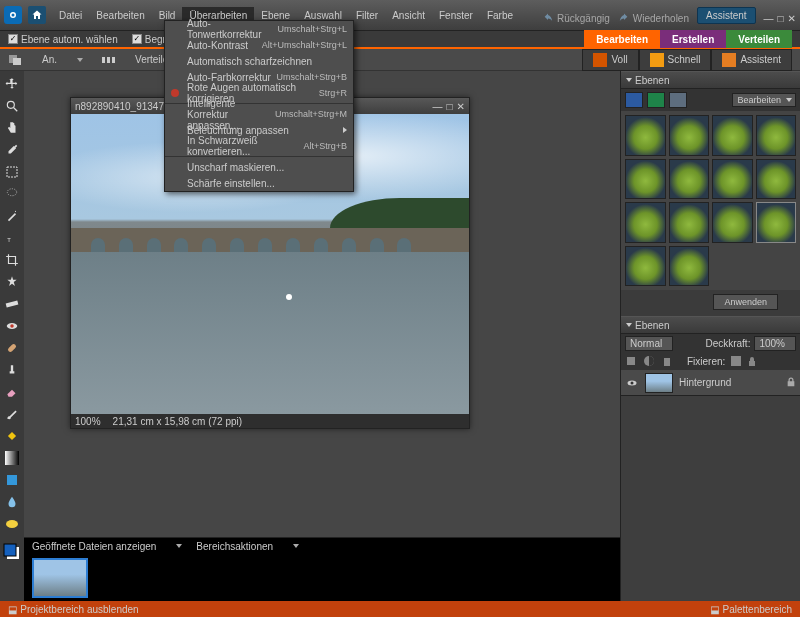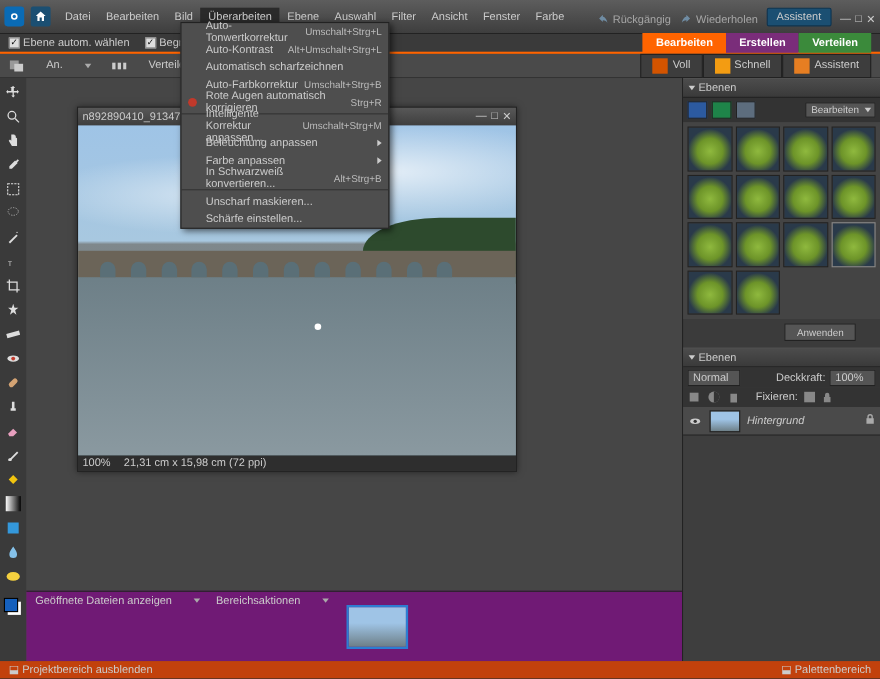--- a/index.html
+++ b/index.html
@@ -62,21 +62,21 @@
 .thumb{width:100%;aspect-ratio:1;background:radial-gradient(circle at 50% 55%,#8fb93e 0%,#6d9429 40%,#2a3a4a 70%);border:1px solid #222}
 .apply{margin:4px 22px 6px auto;background:#555;border:1px solid #222;padding:2px 10px;font-size:9px;align-self:flex-end}
 .layers-opts{height:18px;background:#333;display:flex;align-items:center;padding:0 4px;gap:4px;font-size:9px}
 .layers-opts .sel{background:#555;border:1px solid #222;padding:1px 10px 1px 4px}
 .layers-row2{height:18px;background:#333;display:flex;align-items:center;padding:0 4px;gap:6px;font-size:9px}
 .layers-list{flex:1;background:#3e3e3e;overflow:auto}
 .layer{height:26px;display:flex;align-items:center;gap:6px;padding:0 4px;background:#4a4a4a;border-bottom:1px solid #222}
 .eye{width:14px;height:14px;display:flex;align-items:center;justify-content:center}
 .lthumb{width:28px;height:20px;background:linear-gradient(#9fc4e6 0%,#9fc4e6 40%,#6d7f87 100%);border:1px solid #222}
 .lock{margin-left:auto}
-.bottom{height:64px;background:#701a75;border-top:1px solid #222;display:flex;flex-direction:row}
+.bottom{height:64px;background:#000000;border-top:1px solid #222;display:flex;flex-direction:column}
 .bottom-head{height:16px;display:flex;align-items:center;padding:0 8px;gap:14px;font-size:9px}
 .bottom-body{flex:1;display:flex;align-items:center;padding:0 8px}
 .bthumb{width:56px;height:40px;border:2px solid #2d7dd2;background:linear-gradient(#9fc4e6 0%,#9fc4e6 40%,#6d7f87 100%)}
 .statusbar{height:16px;background:#c2410c;display:flex;align-items:center;padding:0 8px;font-size:9px}
 .statusbar .r{margin-left:auto}
 svg{pointer-events:none}
 </style>
 </head>
 <body>
 
@@ -413,21 +413,21 @@
       </div>
       <div class="layers-list">
         <div class="layer">
           <span class="eye">
               <svg width="12" height="12" viewBox="0 0 24 24">
                 <ellipse cx="12" cy="12" rx="9" ry="5" fill="#ccc"></ellipse>
                 <circle cx="12" cy="12" r="3" fill="#333"></circle>
               </svg>
             </span>
           <div class="lthumb"></div>
-          <span style="font-style:italic">Hintergrund</span>
+          <span style="">Hintergrund</span>
           <span class="lock"><svg width="10" height="10" viewBox="0 0 24 24">
                 <path fill="#aaa" d="M6 10V7a6 6 0 0112 0v3h2v12H4V10zm3 0h6V7a3 3 0 00-6 0z"></path>
               </svg></span>
         </div>
       </div>
     </div>
   </div>
 
   <div class="statusbar">
     <span>⬓ <span>Projektbereich ausblenden</span></span>
@@ -458,23 +458,20 @@
         <span class="sc">Strg+R</span>
       </div>
       <div class="dd-sep"></div>
       <div class="dd-item">
         <span>Intelligente Korrektur anpassen...</span>
         <span class="sc">Umschalt+Strg+M</span>
       </div>
       <div class="dd-item sub">
         <span>Beleuchtung anpassen</span>
       </div>
-      <div class="dd-item sub">
-        <span>Farbe anpassen</span>
-      </div>
       <div class="dd-item">
         <span>In Schwarzweiß konvertieren...</span>
         <span class="sc">Alt+Strg+B</span>
       </div>
       <div class="dd-sep"></div>
       <div class="dd-item">
         <span>Unscharf maskieren...</span>
       </div>
       <div class="dd-item">
         <span>Schärfe einstellen...</span>

